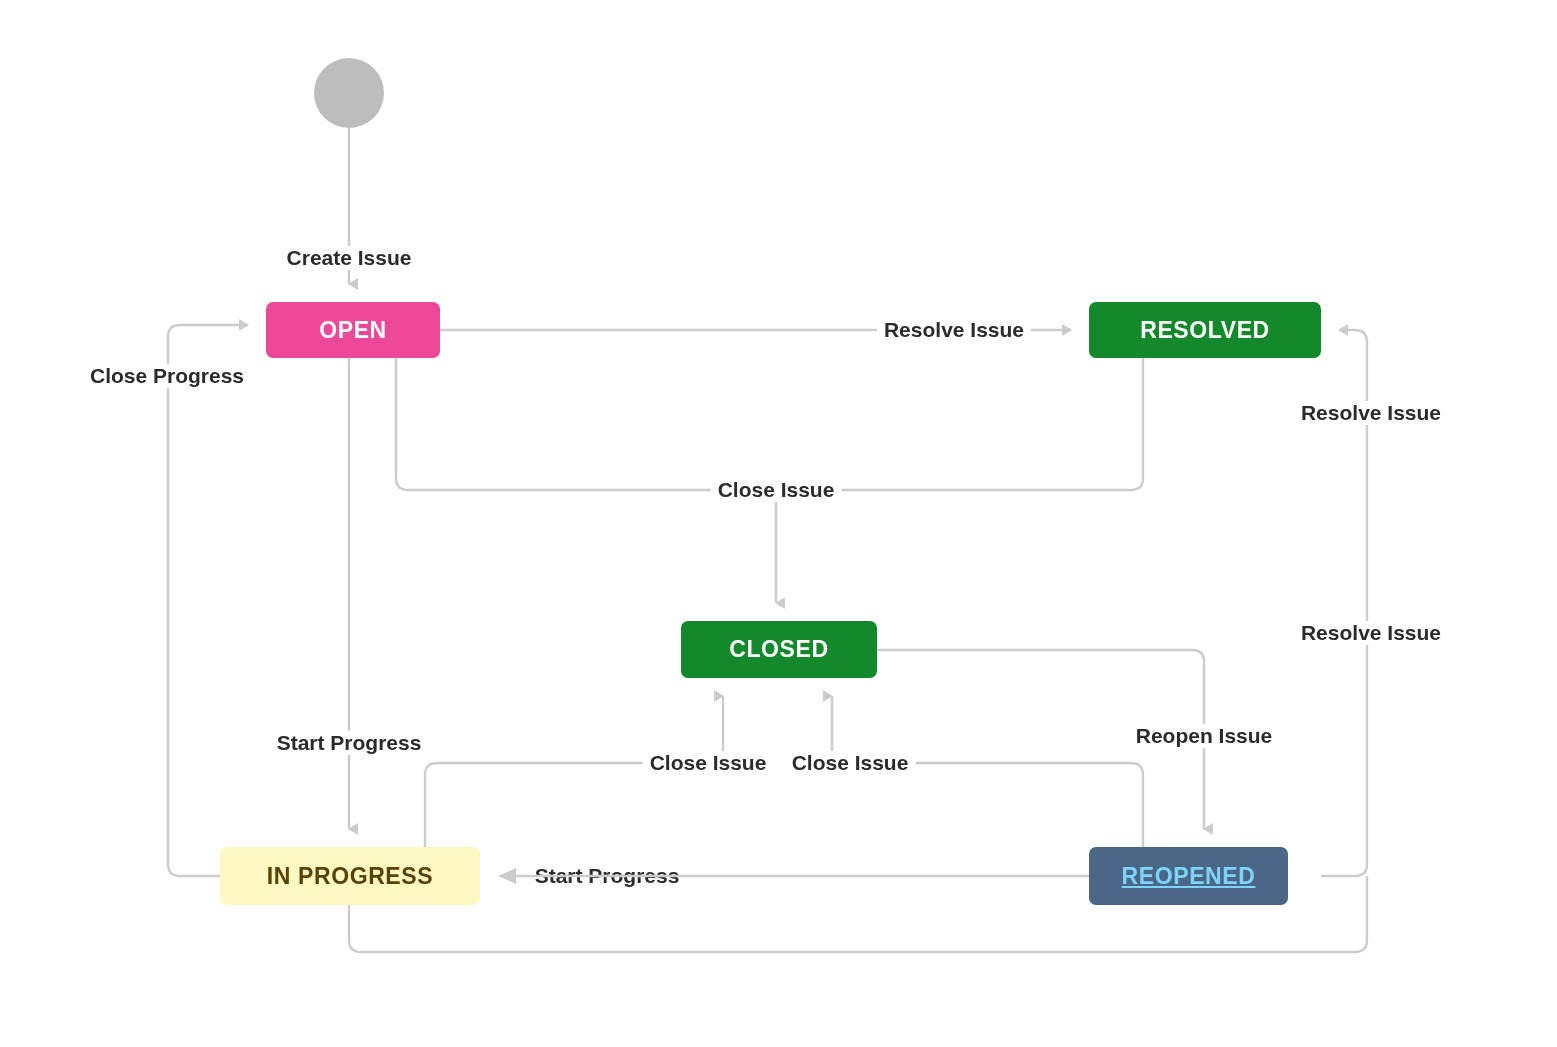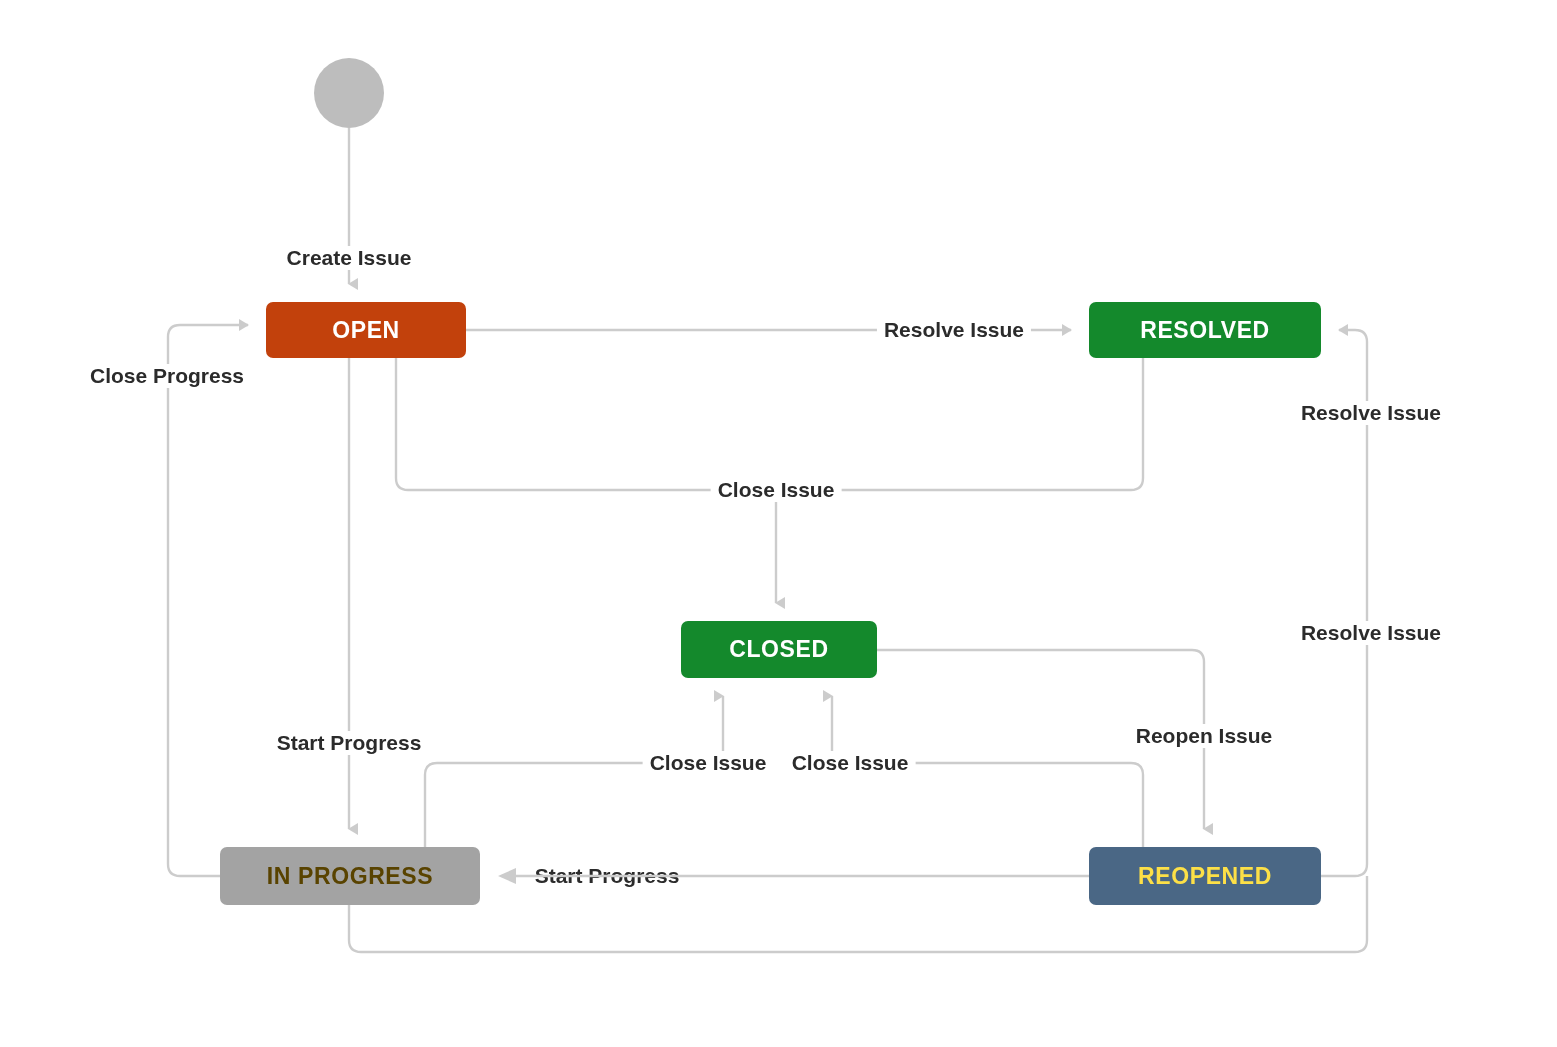--- a/index.html
+++ b/index.html
@@ -100,37 +100,37 @@
 
       <path d="M1321,876 L1355,876 Q1367,876 1367,864 L1367,342 Q1367,330 1355,330 L1339,330" marker-end="url(#arrow-left)"></path>
 
       <path d="M349,905 L349,940 Q349,952 361,952 L1355,952 Q1367,952 1367,940 L1367,876"></path>
 
     </g>
   </svg>
 
   <div class="wf-start-node" style="left:314px; top:58px; width:70px; height:70px;"></div>
 
-  <div class="wf-node" style="left:266px; top:302px; width:200px; height:56px; background:#c2410c; color:#ffffff;">
+  <div class="wf-node" style="left:266px; top:302px; width:174px; height:56px; background:#ec4899; color:#ffffff;">
     <span>OPEN</span>
   </div>
 
   <div class="wf-node" style="left:1089px; top:302px; width:232px; height:56px; background:#14892c; color:#ffffff;">
     <span>RESOLVED</span>
   </div>
 
   <div class="wf-node" style="left:681px; top:621px; width:196px; height:57px; background:#14892c; color:#ffffff;">
     <span>CLOSED</span>
   </div>
 
-  <div class="wf-node" style="left:220px; top:847px; width:260px; height:58px; background:#a3a3a3; color:#594300;">
+  <div class="wf-node" style="left:220px; top:847px; width:260px; height:58px; background:#fef9c3; color:#594300;">
     <span>IN PROGRESS</span>
   </div>
 
-  <div class="wf-node" style="left:1089px; top:847px; width:232px; height:58px; background:#4a6785; color:#fde047;">
+  <div class="wf-node" style="left:1089px; top:847px; width:199px; height:58px; background:#4a6785; color:#7dd3fc;text-decoration:underline;">
     <span>REOPENED</span>
   </div>
 
   <div class="wf-label" style="left:349px; top:258px;">Create Issue</div>
 
   <div class="wf-label" style="left:954px; top:330px;">Resolve Issue</div>
 
   <div class="wf-label" style="left:776px; top:490px;">Close Issue</div>
 
   <div class="wf-label" style="left:167px; top:376px;">Close Progress</div>

